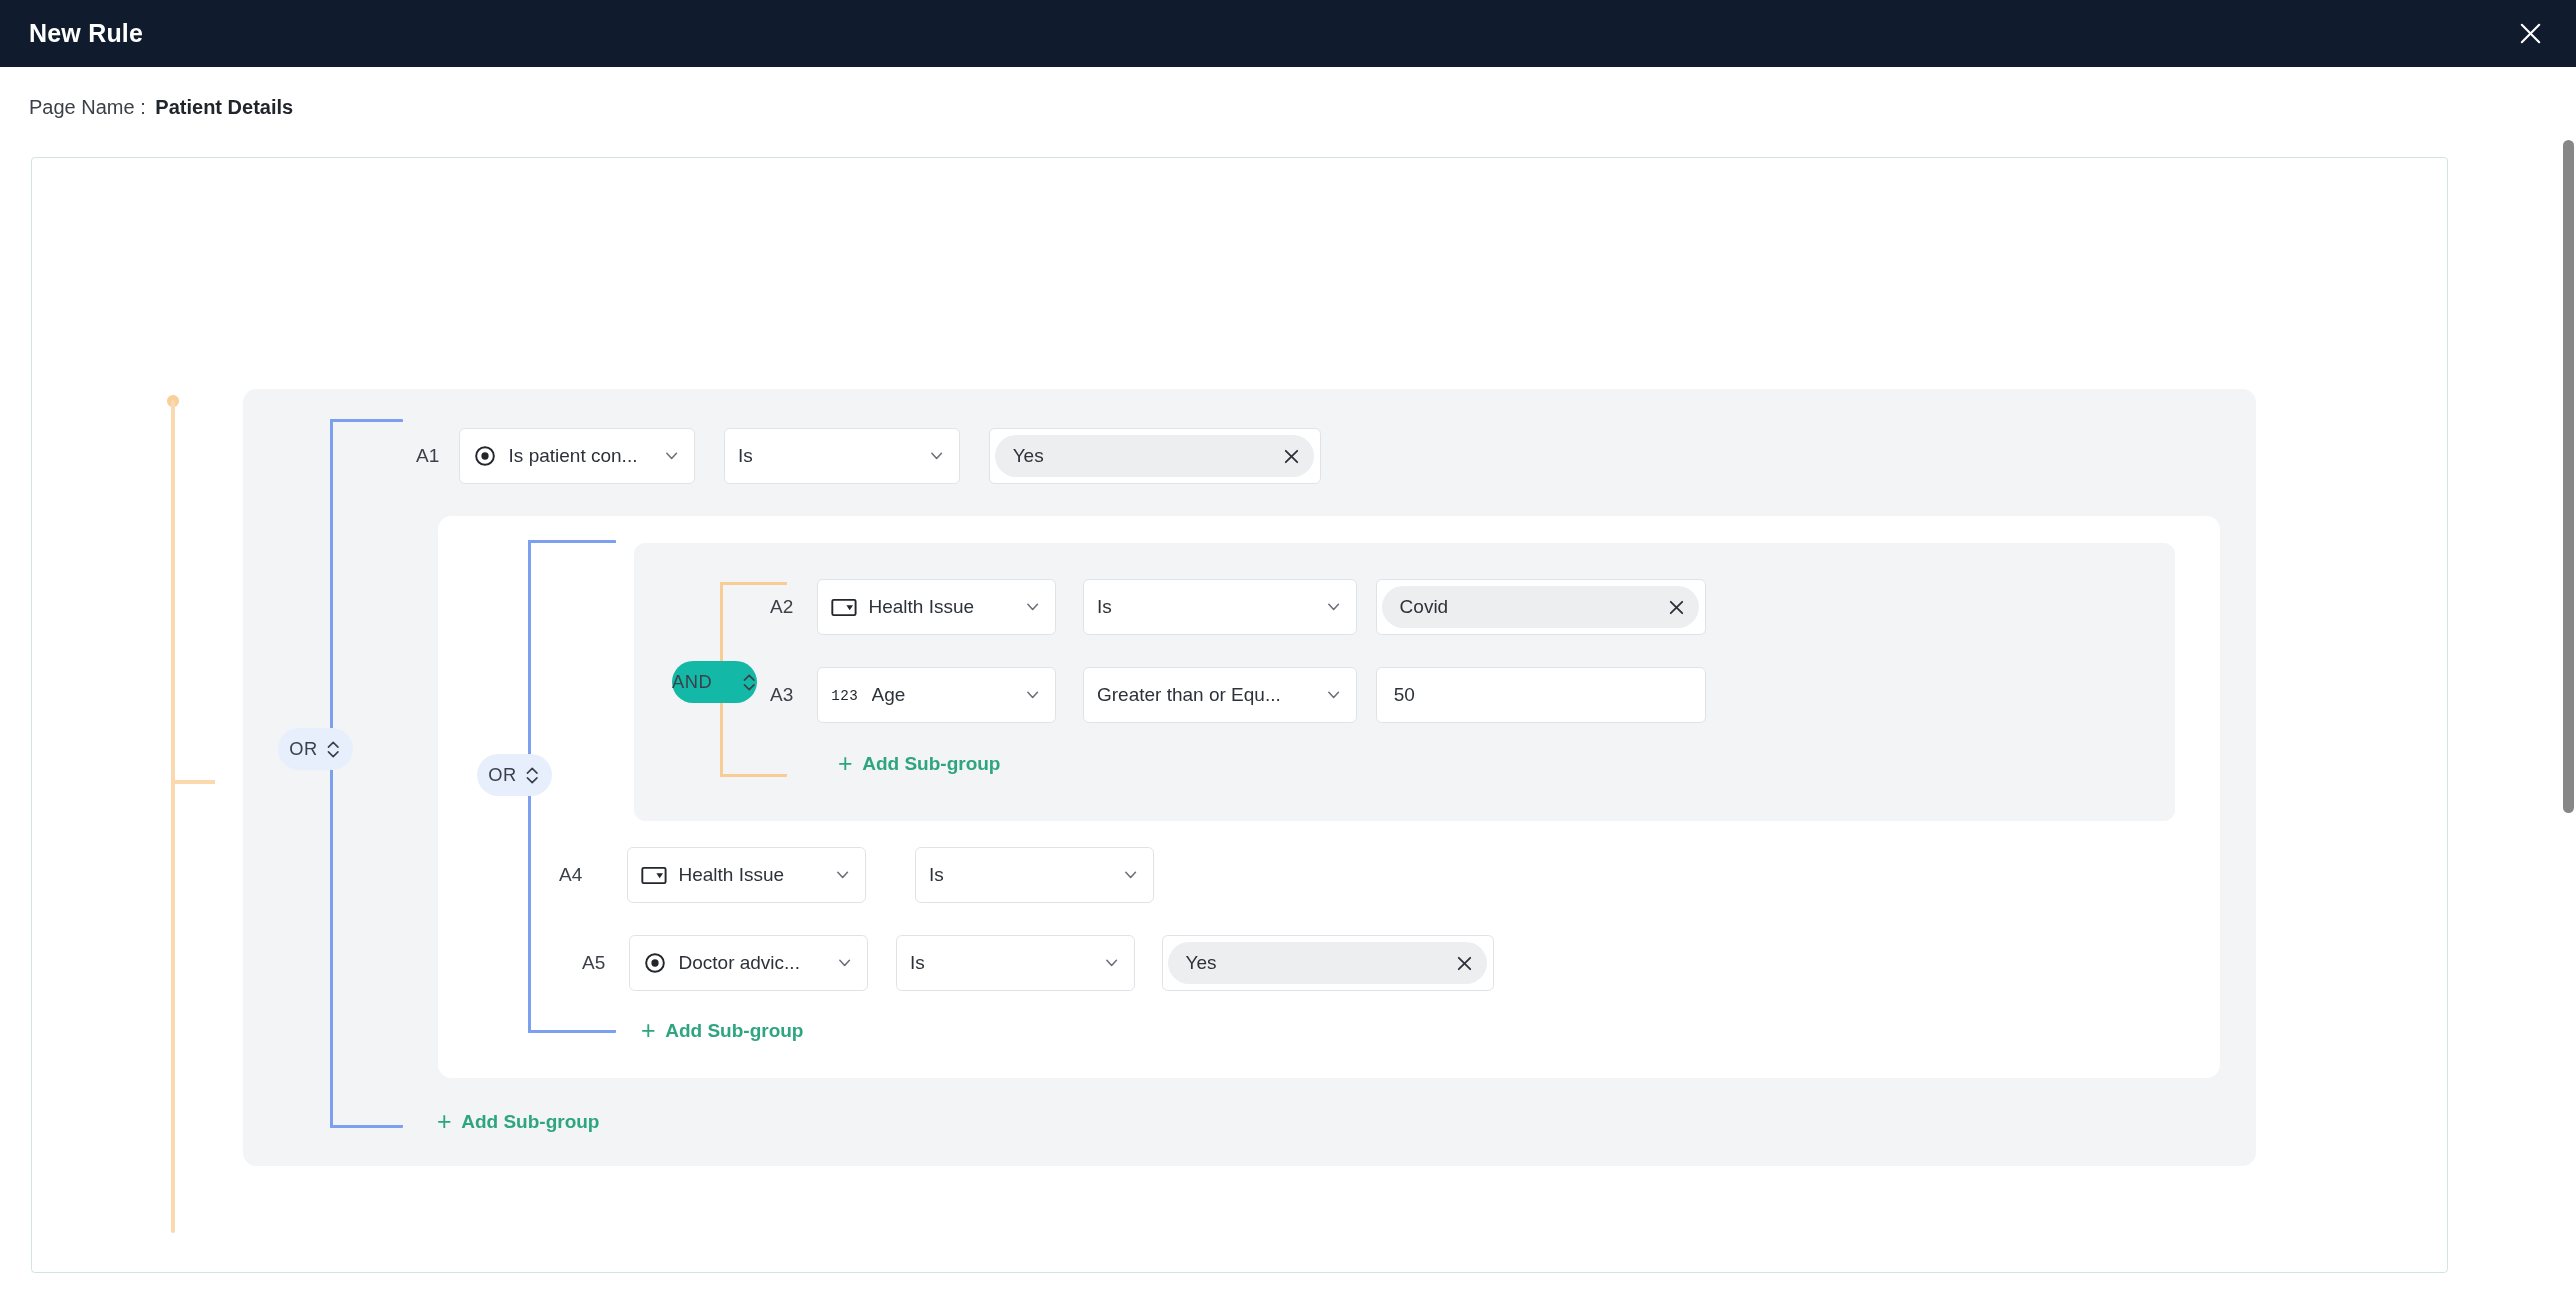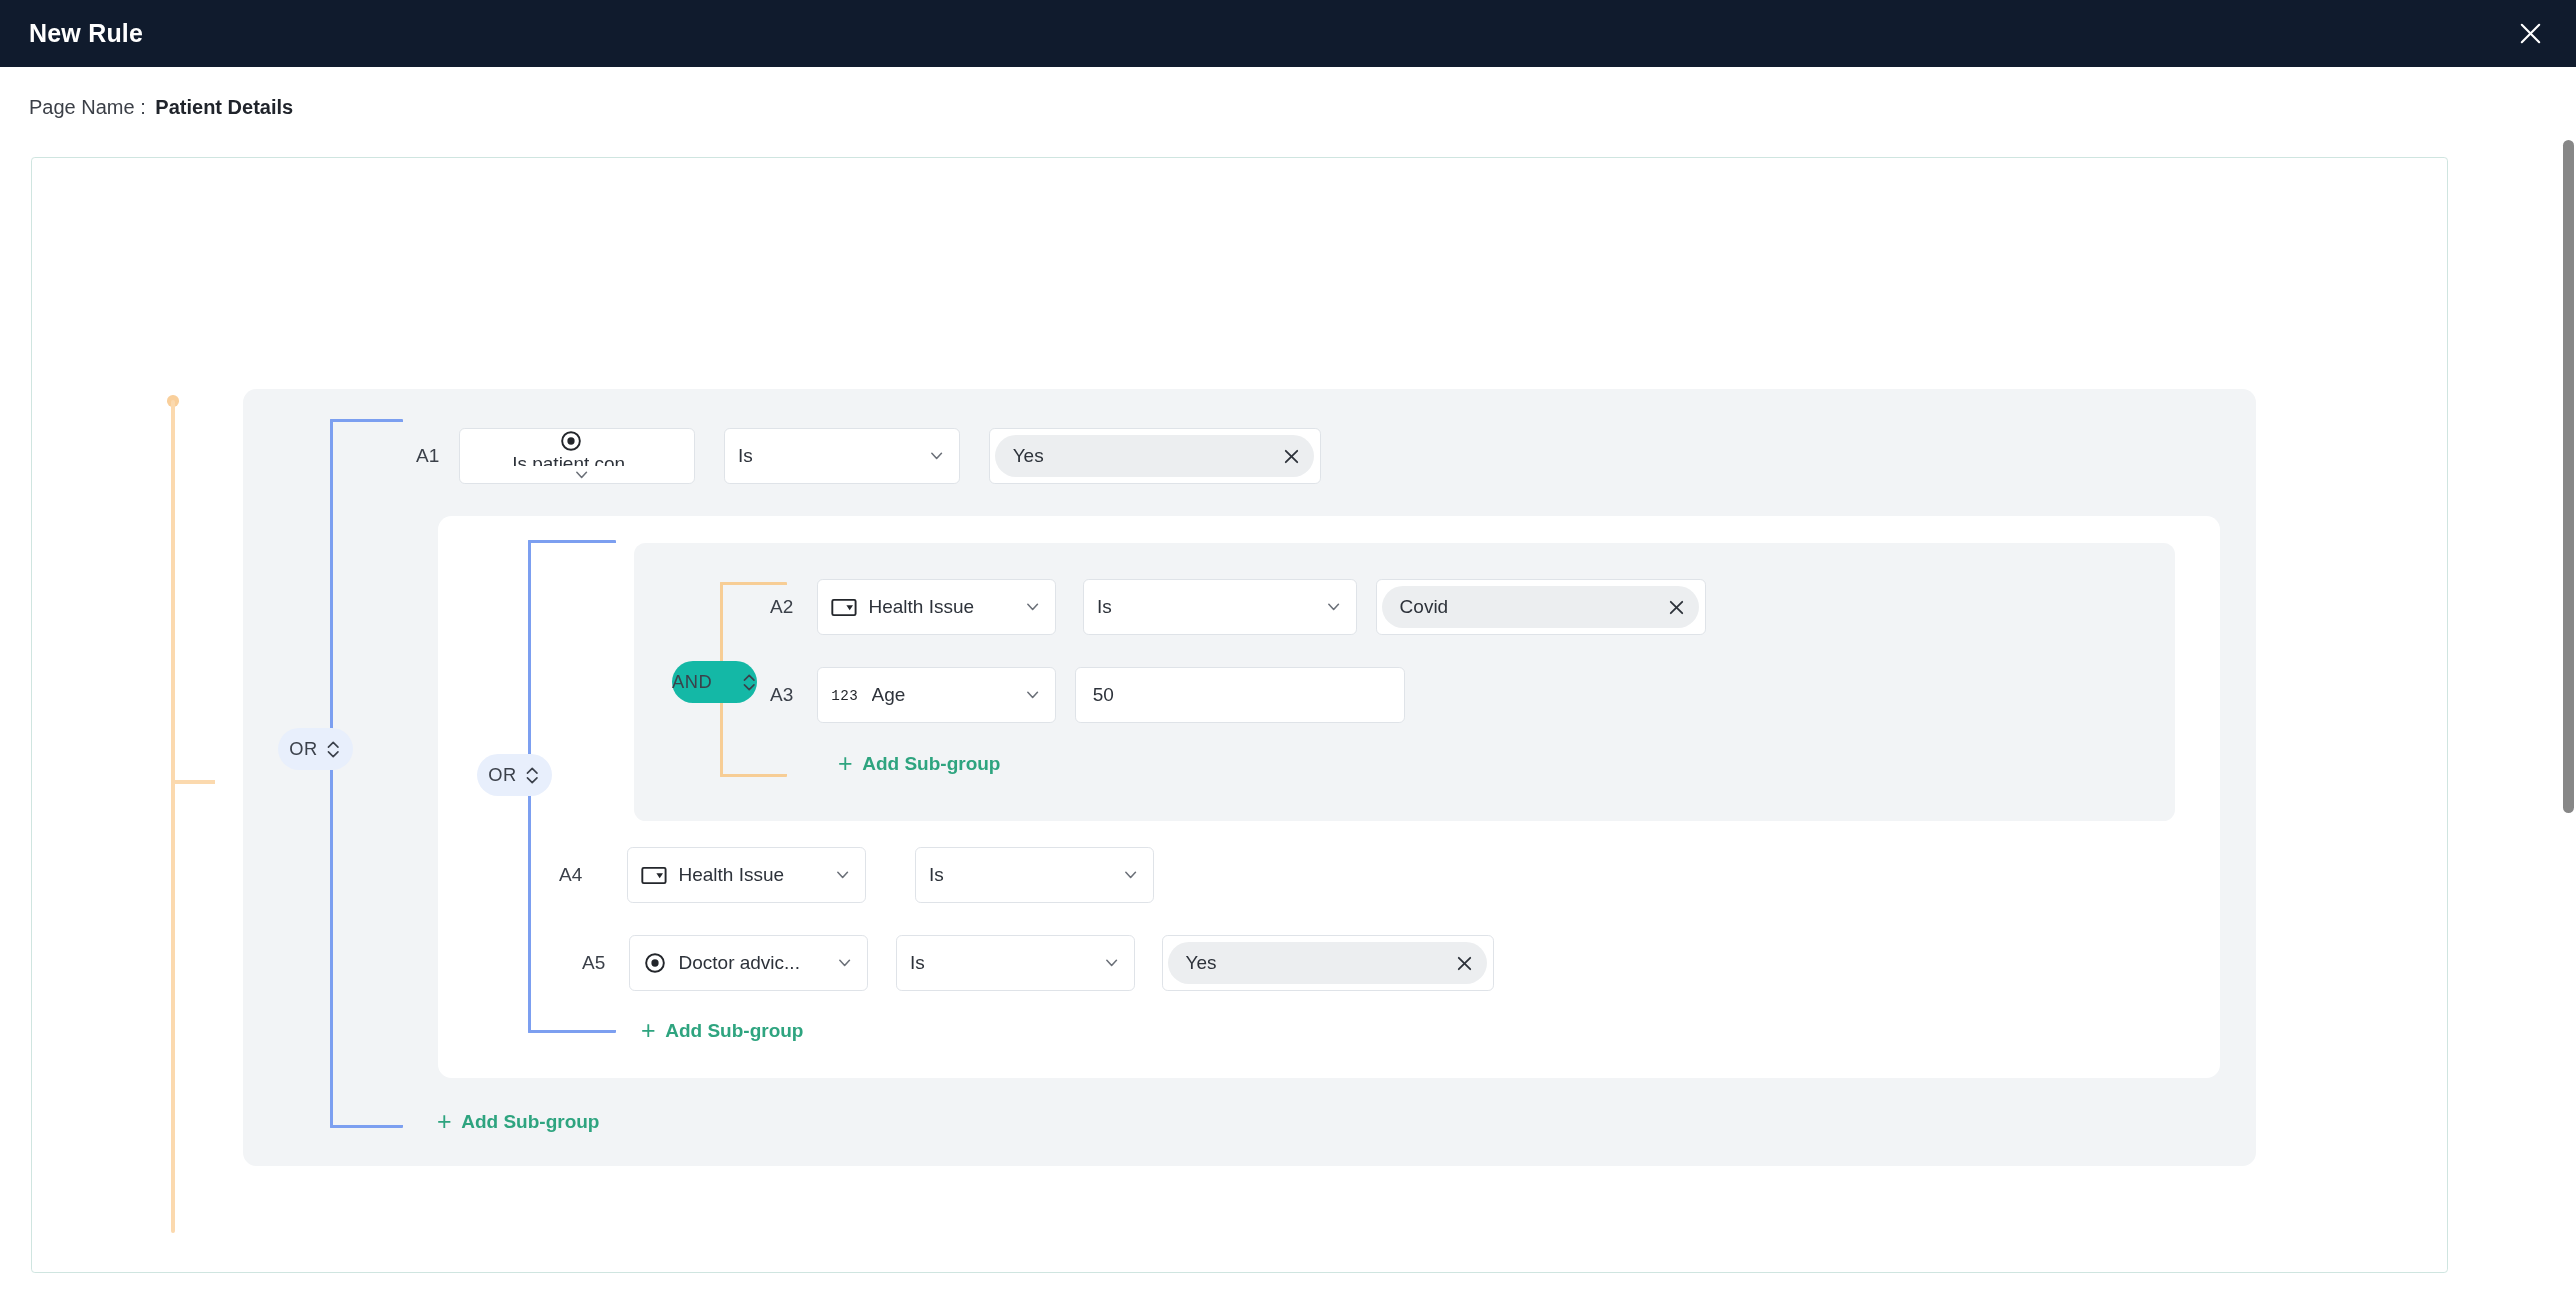--- a/index.html
+++ b/index.html
@@ -233,21 +233,21 @@
     <div class="badge-or-outer">
       <span class="btxt">OR</span>
       <svg width="16.4" height="21" viewBox="0 0 17 22">
         <polyline points="3.5,8.5 8.5,3.5 13.5,8.5" fill="none" stroke="#3b414b" stroke-width="1.7" stroke-linecap="round" stroke-linejoin="round"></polyline>
         <polyline points="3.5,13.5 8.5,18.5 13.5,13.5" fill="none" stroke="#3b414b" stroke-width="1.7" stroke-linecap="round" stroke-linejoin="round"></polyline>
       </svg>
     </div>
 
     <div class="cond-row" style="left:384px; top:270px;">
       <span class="cond-tag">A1</span>
-      <div class="field-select" style="width:236px; margin-left:9.6px;flex-direction:column;">
+      <div class="field-select" style="width:236px; margin-left:9.6px;">
         <span class="ficon">
           <svg width="24" height="24" viewBox="0 0 25 25">
             <circle cx="12.5" cy="12.5" r="9.2" fill="none" stroke="#23262b" stroke-width="2"></circle>
             <circle cx="12.5" cy="12.5" r="3.8" fill="#23262b"></circle>
           </svg>
         </span>
         <span class="ftext">Is patient con...</span>
         <span class="chev">
           <svg width="17.3" height="17.3" viewBox="0 0 18 18">
               <polyline points="4,6.5 9,12 14,6.5" fill="none" stroke="#6b7078" stroke-width="1.6" stroke-linecap="round" stroke-linejoin="round"></polyline>
@@ -342,20 +342,28 @@
             <text x="0" y="15" font-family="Liberation Mono, monospace" font-size="15" fill="#23262b" letter-spacing="0.5">123</text>
           </svg>
         </span>
         <span class="ftext">Age</span>
         <span class="chev">
           <svg width="17.3" height="17.3" viewBox="0 0 18 18">
               <polyline points="4,6.5 9,12 14,6.5" fill="none" stroke="#6b7078" stroke-width="1.6" stroke-linecap="round" stroke-linejoin="round"></polyline>
             </svg>
         </span>
       </div>
+      <div class="op-select" style="width:274px; margin-left:27px;">
+        <span class="otext">Greater than or Equ...</span>
+        <span class="chev">
+          <svg width="17.3" height="17.3" viewBox="0 0 18 18">
+              <polyline points="4,6.5 9,12 14,6.5" fill="none" stroke="#6b7078" stroke-width="1.6" stroke-linecap="round" stroke-linejoin="round"></polyline>
+            </svg>
+        </span>
+      </div>
       <div class="value-plain" style="width:330px; margin-left:19px;">50</div>
     </div>
 
     <div class="add-link" style="left:806px; top:593px;">
       <span class="plus">+</span>
       <span>Add Sub-group</span>
     </div>
 
     <div class="cond-row" style="left:527px; top:689px;gap:21px;">
       <span class="cond-tag">A4</span>

